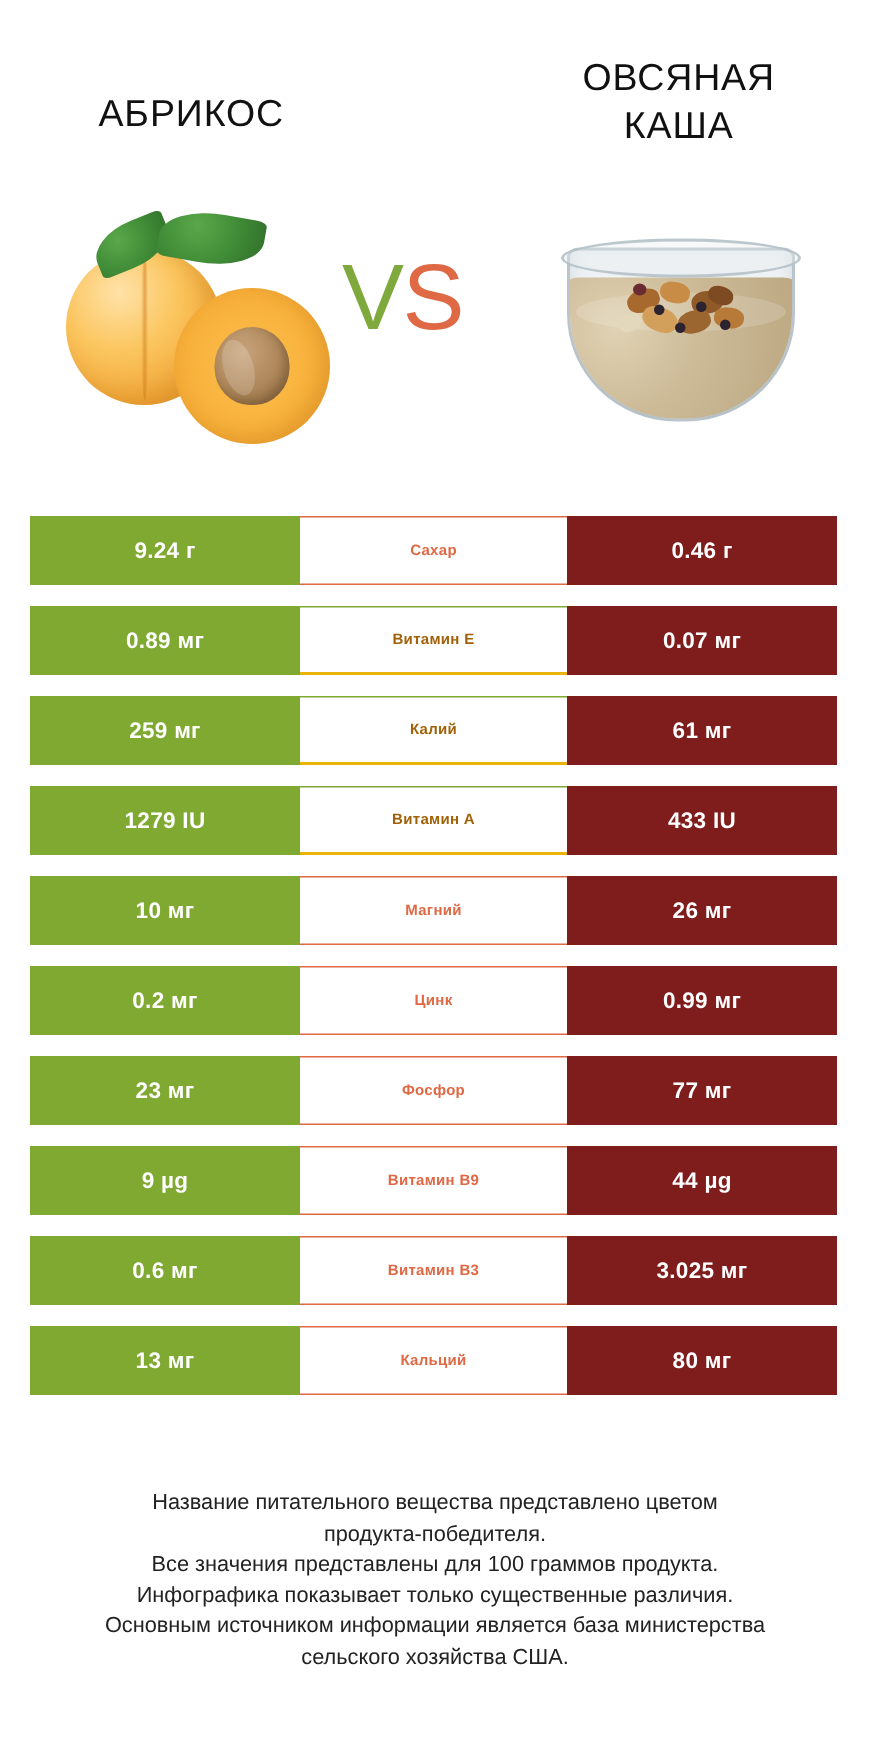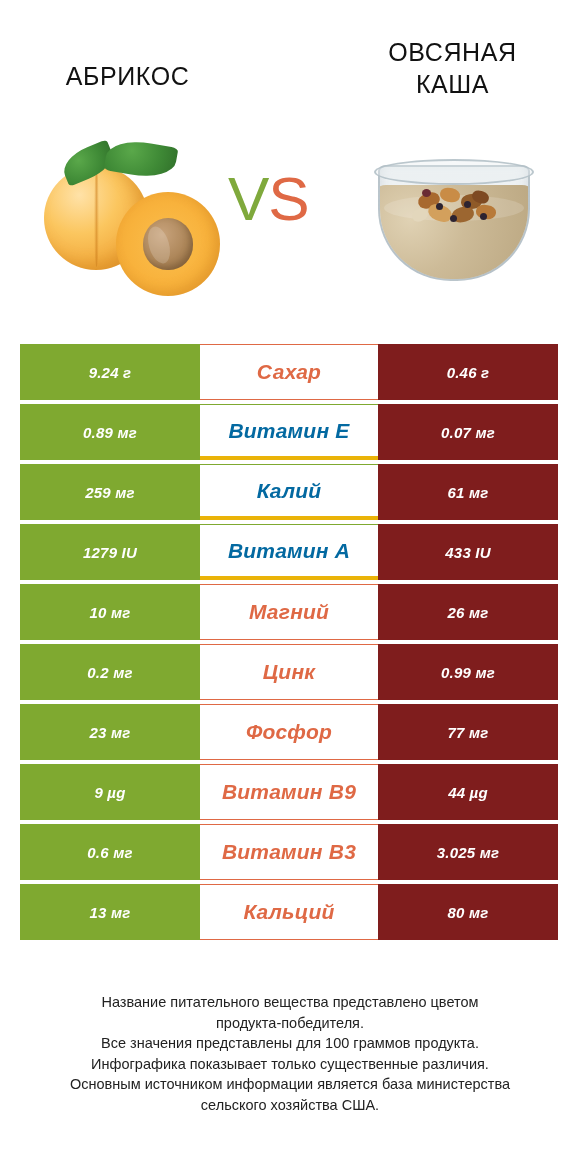--- a/index.html
+++ b/index.html
@@ -226,50 +226,49 @@
     top: 344px;
     width: 538px;
   }
   .row {
     display: flex;
     width: 538px;
     height: 58px;
     margin-bottom: 2px;
   }
   .cell {
-    height: 56px;
+    height: 46px;
     display: flex;
     align-items: center;
     justify-content: center;
     font-size: 15px;
     font-weight: 600;
     letter-spacing: 0.2px;
     box-sizing: border-box;
-    font-style: italic;
   }
   .cell-left {
     width: 180px;
     background: #7FA930;
     color: #ffffff;
   }
   .cell-right {
     width: 180px;
     background: #7f1d1d;
     color: #ffffff;
   }
   .cell-mid {
     width: 178px;
     background: #ffffff;
-    font-size: 21px;
+    font-size: 10px;
     font-weight: 700;
   }
   .row.win-green .cell-mid {
-    color: #0369a1;
+    color: #a16207;
     border-top: 1px solid #7FA930;
-    border-bottom: 4px solid #eab308;
+    border-bottom: 2px solid #eab308;
   }
   .row.win-orange .cell-mid {
     color: #DF6945;
     border-top: 1px solid #DF6945;
     border-bottom: 1px solid #DF6945;
   }
 
   
   .footer {
     position: absolute;

